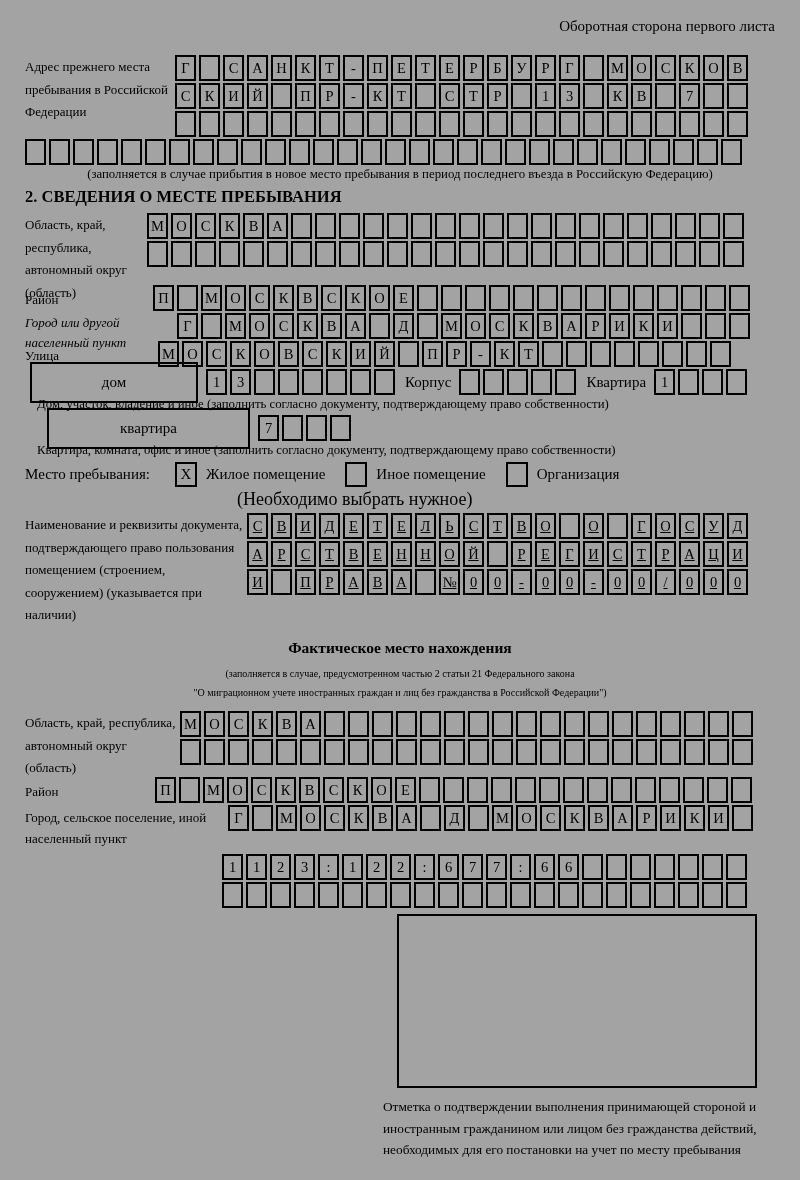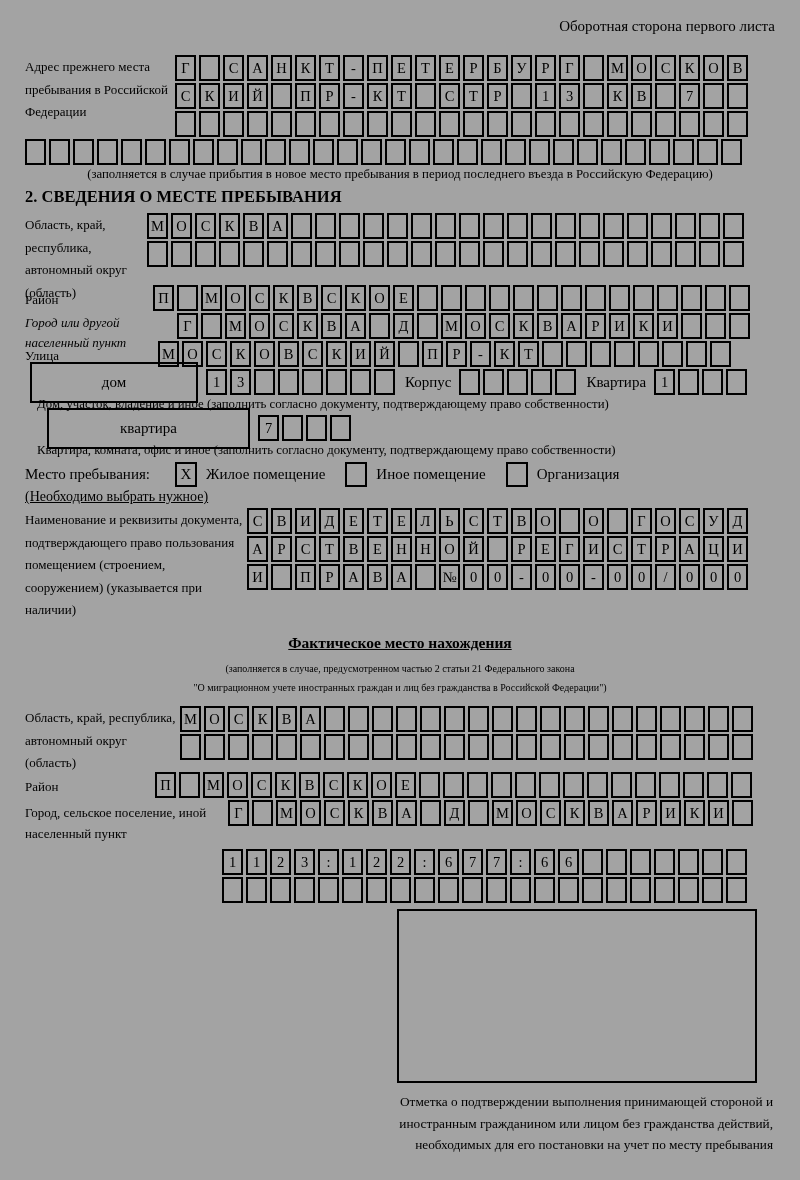--- a/index.html
+++ b/index.html
@@ -43,28 +43,28 @@
   .widebox { height:41px; border:2px solid #000; text-align:center; font-size:15px;
              display:flex; align-items:center; justify-content:center; flex:0 0 auto; }
   .w-dom { width:168px; margin-left:5px; margin-right:8px; }
   .w-kv  { width:203px; margin-left:22px; margin-right:8px; }
   .inl-lbl { font-size:15px; margin:0 8px 0 10px; white-space:nowrap; }
   .house-note { padding-left:12px; }
   .ckbox { width:22px; height:25px; border:2px solid #000; display:inline-flex;
            align-items:center; justify-content:center; font-size:15px; flex:0 0 auto; }
   .stay-lbl { width:150px; flex:0 0 150px; }
   .opt-lbl { margin:0 20px 0 9px; white-space:nowrap; }
-  .choose-note { font-size:14px;text-decoration:underline; }
-  .doc-block { min-height:88px; }
-  .ftitle { text-align:center; font-weight:bold; font-size:15.5px; margin-top:38px;text-decoration:underline; }
+  .choose-note { margin-left:212px; font-size:18px; }
+  .doc-block { min-height:88px;text-decoration:underline; }
+  .ftitle { text-align:center; font-weight:bold; font-size:15.5px; margin-top:38px; }
   .fnote { text-align:center; font-size:10px; line-height:19px; }
   .fnote1 { margin-top:7px; }
   .cad-rows { padding-top:21px; }
   .stampbox { width:360px; height:174px; border:2px solid #000; margin:6px 0 0 372px; }
-  .stampnote { width:390px; margin:8px 0 0 358px; text-align:right; font-size:13.3px; line-height:21.5px; }
+  .stampnote { width:390px; margin:8px 0 0 358px; text-align:left; font-size:13.3px; line-height:21.5px; }
 </style>
 </head>
 <body>
 
 <div class="page">
 
   <div class="hdr">Оборотная сторона первого листа</div>
 
   <div class="rel">
     <div class="lbl lbl-prev">Адрес прежнего места пребывания в Российской Федерации</div>

